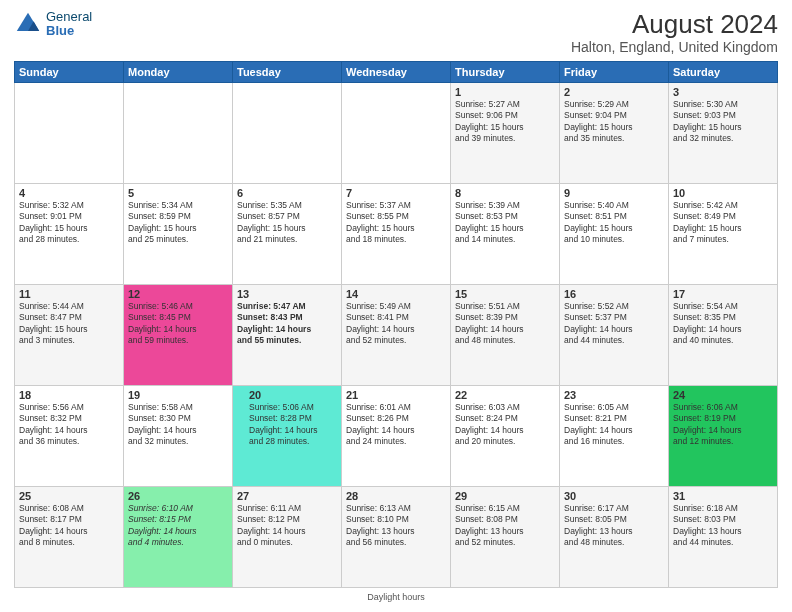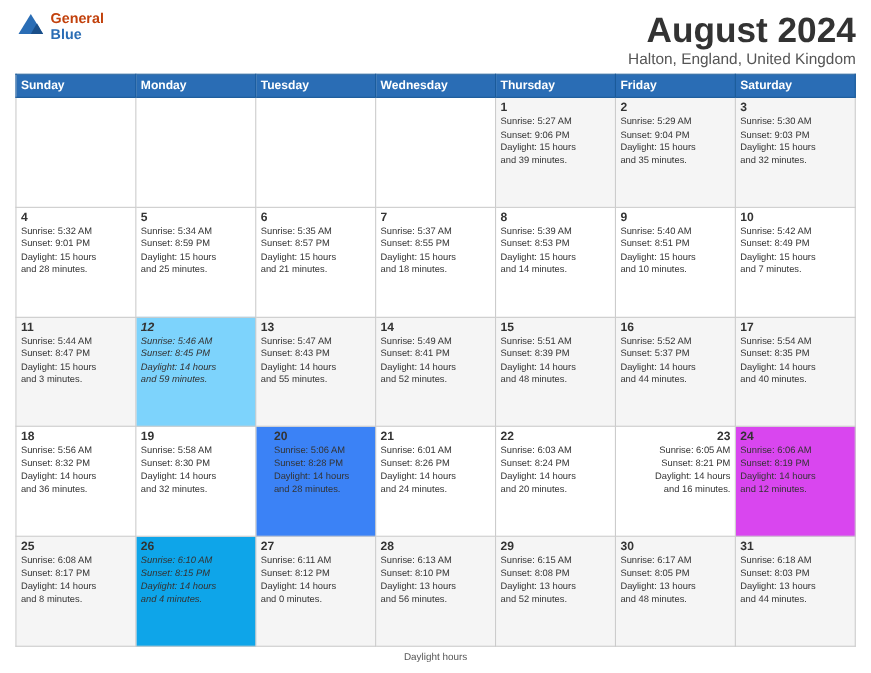--- a/index.html
+++ b/index.html
@@ -28,39 +28,39 @@
       align-items: center;
       gap: 4px;
     }
     .logo-text {
       display: flex;
       flex-direction: column;
       line-height: 1.1;
     }
     .logo-general {
       font-size: 13px;
-      font-weight: bold;
-      color: #c2410c;
+      font-weight: normal;
+      color: #0c4a6e;
       text-align: right;
     }
     .logo-blue {
       font-size: 13px;
       font-weight: bold;
       color: #2a6db5;
     }
     .logo-icon {
       width: 28px;
       height: 28px;
     }
     .title-block {
       text-align: right;
     }
     .main-title {
-      font-size: 32px;
-      font-weight: bold;
+      font-size: 26px;
+      font-weight: normal;
       color: #333;
       line-height: 1.1;
     }
     .subtitle {
       font-size: 14px;
       color: #555;
     }
     .calendar {
       flex: 1;
       border-collapse: collapse;
@@ -226,30 +226,30 @@
           </td>
         </tr>
         <tr>
           <td style="background: rgb(245, 245, 245);">
             <span class="day-number">11</span>
             <div class="day-info" style="white-space: pre-line;">Sunrise: 5:44 AM
 Sunset: 8:47 PM
 Daylight: 15 hours
 and 3 minutes.</div>
           </td>
-          <td style="background: #7dd3fc; font-style: italic;">
+          <td style="background: #ec4899;">
             <span class="day-number">12</span>
             <div class="day-info" style="white-space: pre-line;">Sunrise: 5:46 AM
 Sunset: 8:45 PM
 Daylight: 14 hours
 and 59 minutes.</div>
           </td>
           <td style="background: rgb(245, 245, 245);">
             <span class="day-number">13</span>
-            <div class="day-info" style="white-space: pre-line;">Sunrise: 5:47 AM
+            <div class="day-info" style="white-space: pre-line; font-weight: bold;">Sunrise: 5:47 AM
 Sunset: 8:43 PM
 Daylight: 14 hours
 and 55 minutes.</div>
           </td>
           <td style="background: rgb(245, 245, 245);">
             <span class="day-number">14</span>
             <div class="day-info" style="white-space: pre-line;">Sunrise: 5:49 AM
 Sunset: 8:41 PM
 Daylight: 14 hours
 and 52 minutes.</div>
@@ -284,65 +284,65 @@
 Daylight: 14 hours
 and 36 minutes.</div>
           </td>
           <td style="background: rgb(255, 255, 255);">
             <span class="day-number">19</span>
             <div class="day-info" style="white-space: pre-line;">Sunrise: 5:58 AM
 Sunset: 8:30 PM
 Daylight: 14 hours
 and 32 minutes.</div>
           </td>
-          <td style="background: #3b82f6; padding-left: 16px;">
+          <td style="background: #5eead4; padding-left: 16px;">
             <span class="day-number">20</span>
             <div class="day-info" style="white-space: pre-line;">Sunrise: 5:06 AM
 Sunset: 8:28 PM
 Daylight: 14 hours
 and 28 minutes.</div>
           </td>
           <td style="background: rgb(255, 255, 255);">
             <span class="day-number">21</span>
             <div class="day-info" style="white-space: pre-line;">Sunrise: 6:01 AM
 Sunset: 8:26 PM
 Daylight: 14 hours
 and 24 minutes.</div>
           </td>
           <td style="background: rgb(255, 255, 255);">
             <span class="day-number">22</span>
             <div class="day-info" style="white-space: pre-line;">Sunrise: 6:03 AM
 Sunset: 8:24 PM
 Daylight: 14 hours
 and 20 minutes.</div>
           </td>
-          <td style="background: rgb(255, 255, 255); text-align: right;">
+          <td style="background: rgb(255, 255, 255);">
             <span class="day-number">23</span>
             <div class="day-info" style="white-space: pre-line;">Sunrise: 6:05 AM
 Sunset: 8:21 PM
 Daylight: 14 hours
 and 16 minutes.</div>
           </td>
-          <td style="background: #d946ef;">
+          <td style="background: #22c55e;">
             <span class="day-number">24</span>
             <div class="day-info" style="white-space: pre-line;">Sunrise: 6:06 AM
 Sunset: 8:19 PM
 Daylight: 14 hours
 and 12 minutes.</div>
           </td>
         </tr>
         <tr>
           <td style="background: rgb(245, 245, 245);">
             <span class="day-number">25</span>
             <div class="day-info" style="white-space: pre-line;">Sunrise: 6:08 AM
 Sunset: 8:17 PM
 Daylight: 14 hours
 and 8 minutes.</div>
           </td>
-          <td style="background: #0ea5e9;">
+          <td style="background: #86efac;">
             <span class="day-number">26</span>
             <div class="day-info" style="white-space: pre-line; font-style: italic;">Sunrise: 6:10 AM
 Sunset: 8:15 PM
 Daylight: 14 hours
 and 4 minutes.</div>
           </td>
           <td style="background: rgb(245, 245, 245);">
             <span class="day-number">27</span>
             <div class="day-info" style="white-space: pre-line;">Sunrise: 6:11 AM
 Sunset: 8:12 PM

